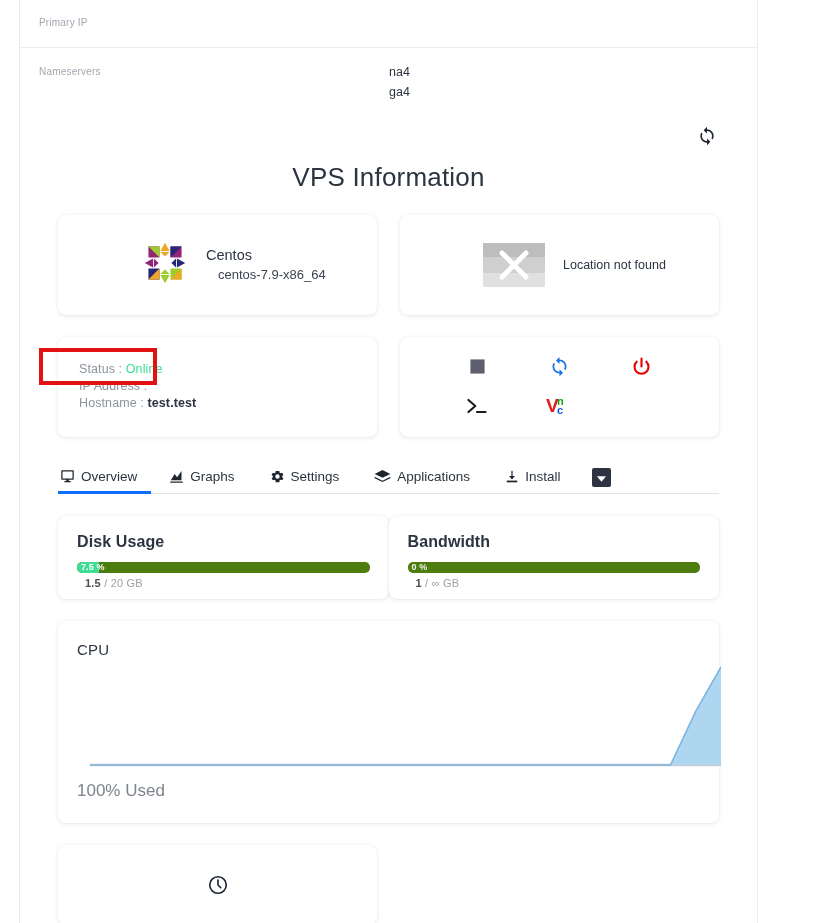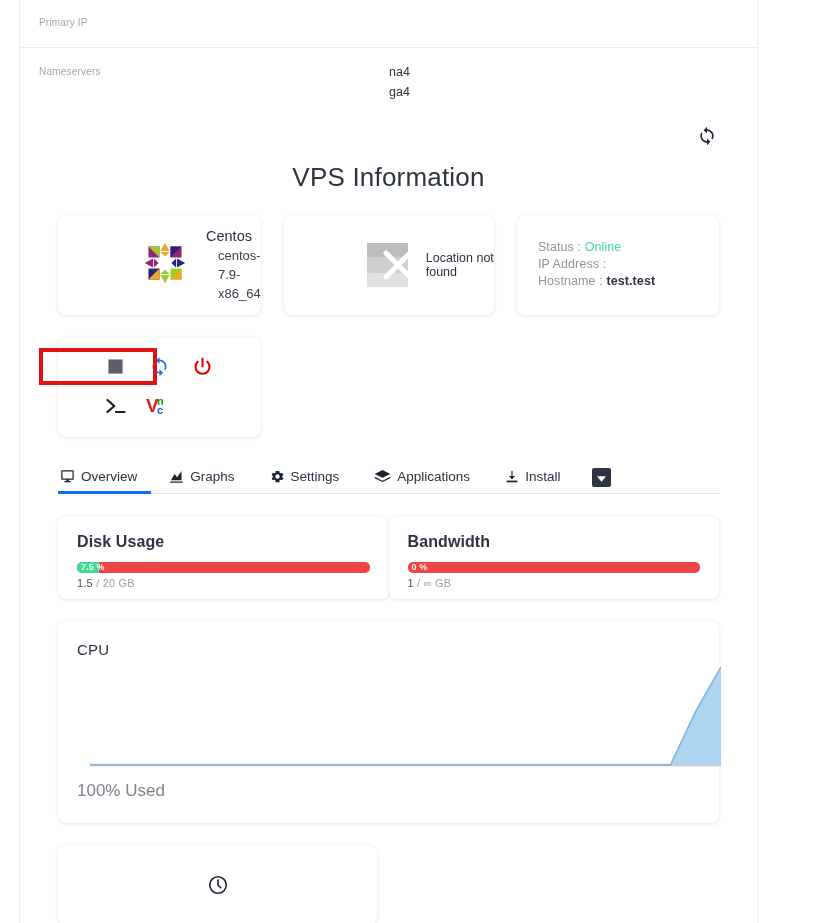--- a/index.html
+++ b/index.html
@@ -46,21 +46,21 @@
   
   .vps-title {
     text-align: center;
     font-size: 26px; font-weight: 400; color: #2b3440;
     letter-spacing: .2px;
     margin: 14px 0 22px 0;
   }
 
   
   .grid {
-    display: grid; grid-template-columns: 1fr 1fr 1fr;
+    display: grid; grid-template-columns: 1fr 1fr;
     column-gap: 23px; row-gap: 22px;
     padding: 0 38px 0 38px;
   }
   .card {
     background: #fff;
     border-radius: 8px;
     box-shadow: 0 1px 4px rgba(0,0,0,.10), 0 0 1px rgba(0,0,0,.06);
   }
   .card-os, .card-loc { height: 100px; display:flex; align-items:center; }
   .card-status, .card-actions { height: 100px; }
@@ -132,33 +132,33 @@
 
   
   .usage-grid {
     display:grid; grid-template-columns: 1fr 1fr;
     padding: 22px 38px 0 38px;
   }
   .usage-card { height: 83px; padding: 17px 19px 0 19px; }
   .usage-title { font-size: 16px; font-weight: 700; color:#2b3440; letter-spacing:.1px; }
   .bar-outer {
     margin-top: 11px; height: 11px; border-radius: 5px;
-    background:#ef4444; position:relative; overflow:hidden;
+    background:#4d7c0f; position:relative; overflow:hidden;
   }
   .bar-fill {
     position:absolute; left:0; top:0; bottom:0;
     background:#3ddc97; border-radius:5px 0 0 5px;
   }
   .bar-label {
     position:absolute; left:4px; top:0;
     font-size: 9px; font-weight:700; color:#ffffff; line-height:11px;
     letter-spacing:.1px;
   }
   .bar-sub { margin-top: 4px; font-size: 11px; color:#9aa0a7; letter-spacing:.2px; }
-  .bar-sub b { color:#4a5058; font-weight:400; }
+  .bar-sub b { color:#4a5058; font-weight:700;margin-left:8px; }
 
   
   .cpu-wrap { padding: 22px 38px 0 38px; }
   .cpu-card { height: 202px; padding: 20px 0 0 0; position:relative; }
   .cpu-title { font-size: 15px; color:#2b3440; padding-left: 19px; letter-spacing:.2px; }
   .cpu-chart { position:absolute; left:0; right:0; top:40px; height: 110px; }
   .cpu-used { position:absolute; left: 19px; bottom: 22px; font-size: 17px; color:#7d848c; }
 
   
   .bottom-wrap { padding: 22px 38px 0 38px; display:grid; grid-template-columns:1fr 1fr; column-gap:23px; }

